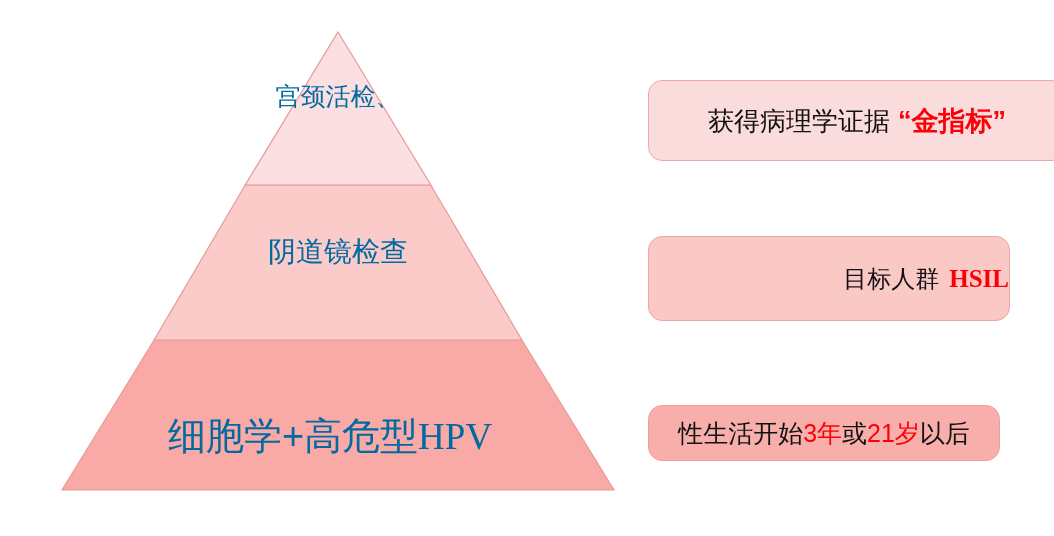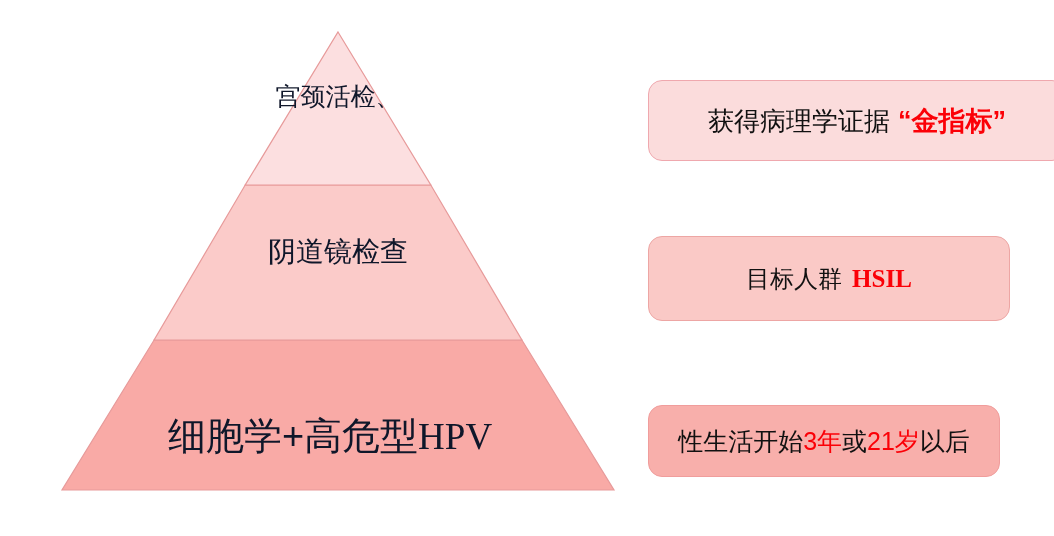--- a/index.html
+++ b/index.html
@@ -26,21 +26,21 @@
   }
   #pyramid-svg {
     position: absolute;
     left: 0;
     top: 0;
   }
 
   .tier-label {
     position: absolute;
     text-align: center;
-    color: #0f172a;
+    color: #0369a1;
     white-space: nowrap;
     line-height: 1.18;
     font-weight: 400;
   }
 
   #tier-label-top {
     left: 138px;
     top: 82px;
     width: 400px;
     font-size: 25px;
@@ -97,33 +97,34 @@
   }
 
   #callout-target-group {
     left: 648px;
     top: 236px;
     width: 362px;
     height: 85px;
     background: #fac9c6;
     border: 1.4px solid #eda6a4;
     font-size: 24px;
+    justify-content: flex-end;
   }
   #callout-target-group .hsil {
     font-family: "Liberation Serif", "DejaVu Serif", serif;
     font-weight: 700;
     font-size: 25px;
     margin-left: 10px;
   }
 
   #callout-start-age {
     left: 648px;
     top: 405px;
     width: 352px;
-    height: 72px;
+    height: 56px;
     background: #f8afab;
     border: 1.4px solid #f09d9c;
     font-size: 25px;
   }
 
   .spacer-sm { display: inline-block; width: 8px; }
 </style>
 </head>
 <body>
 

